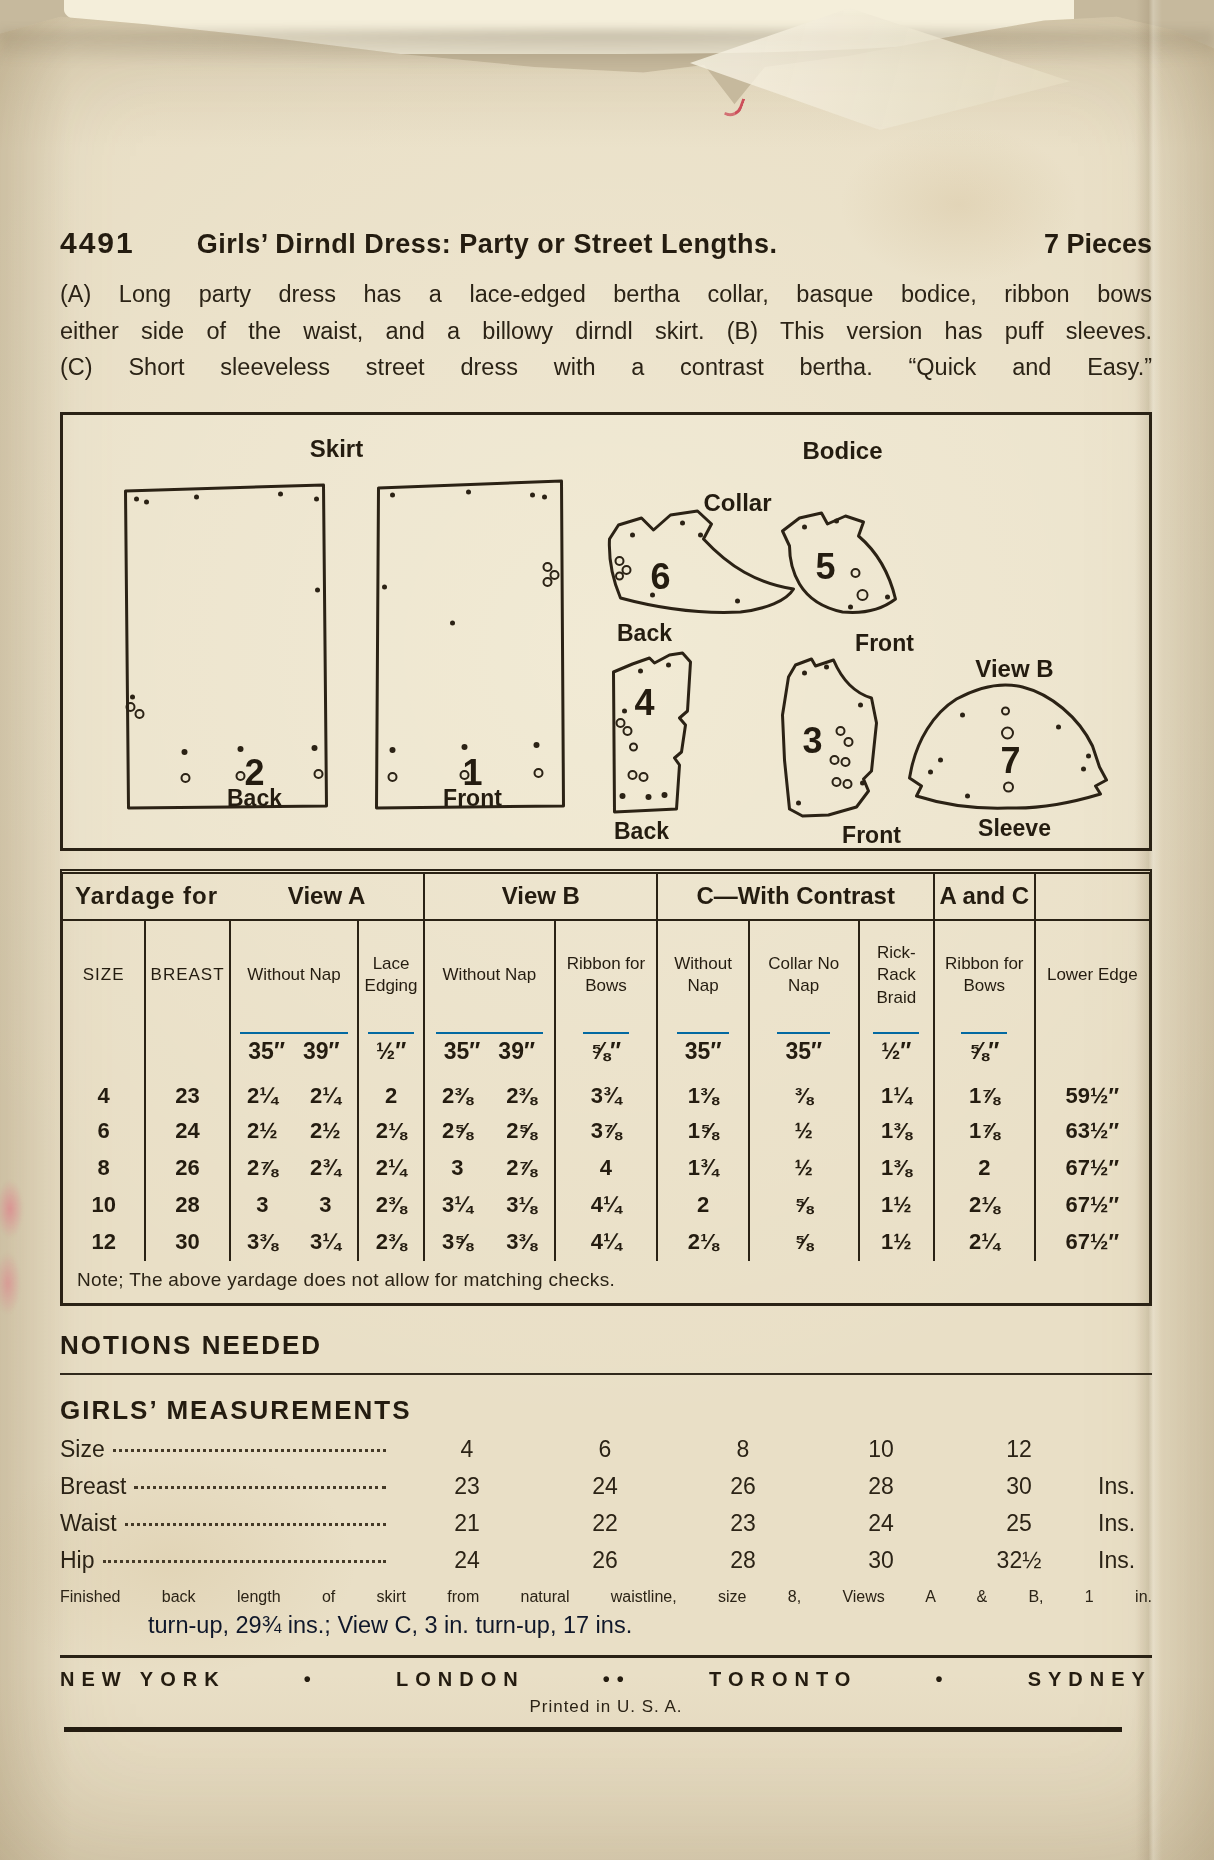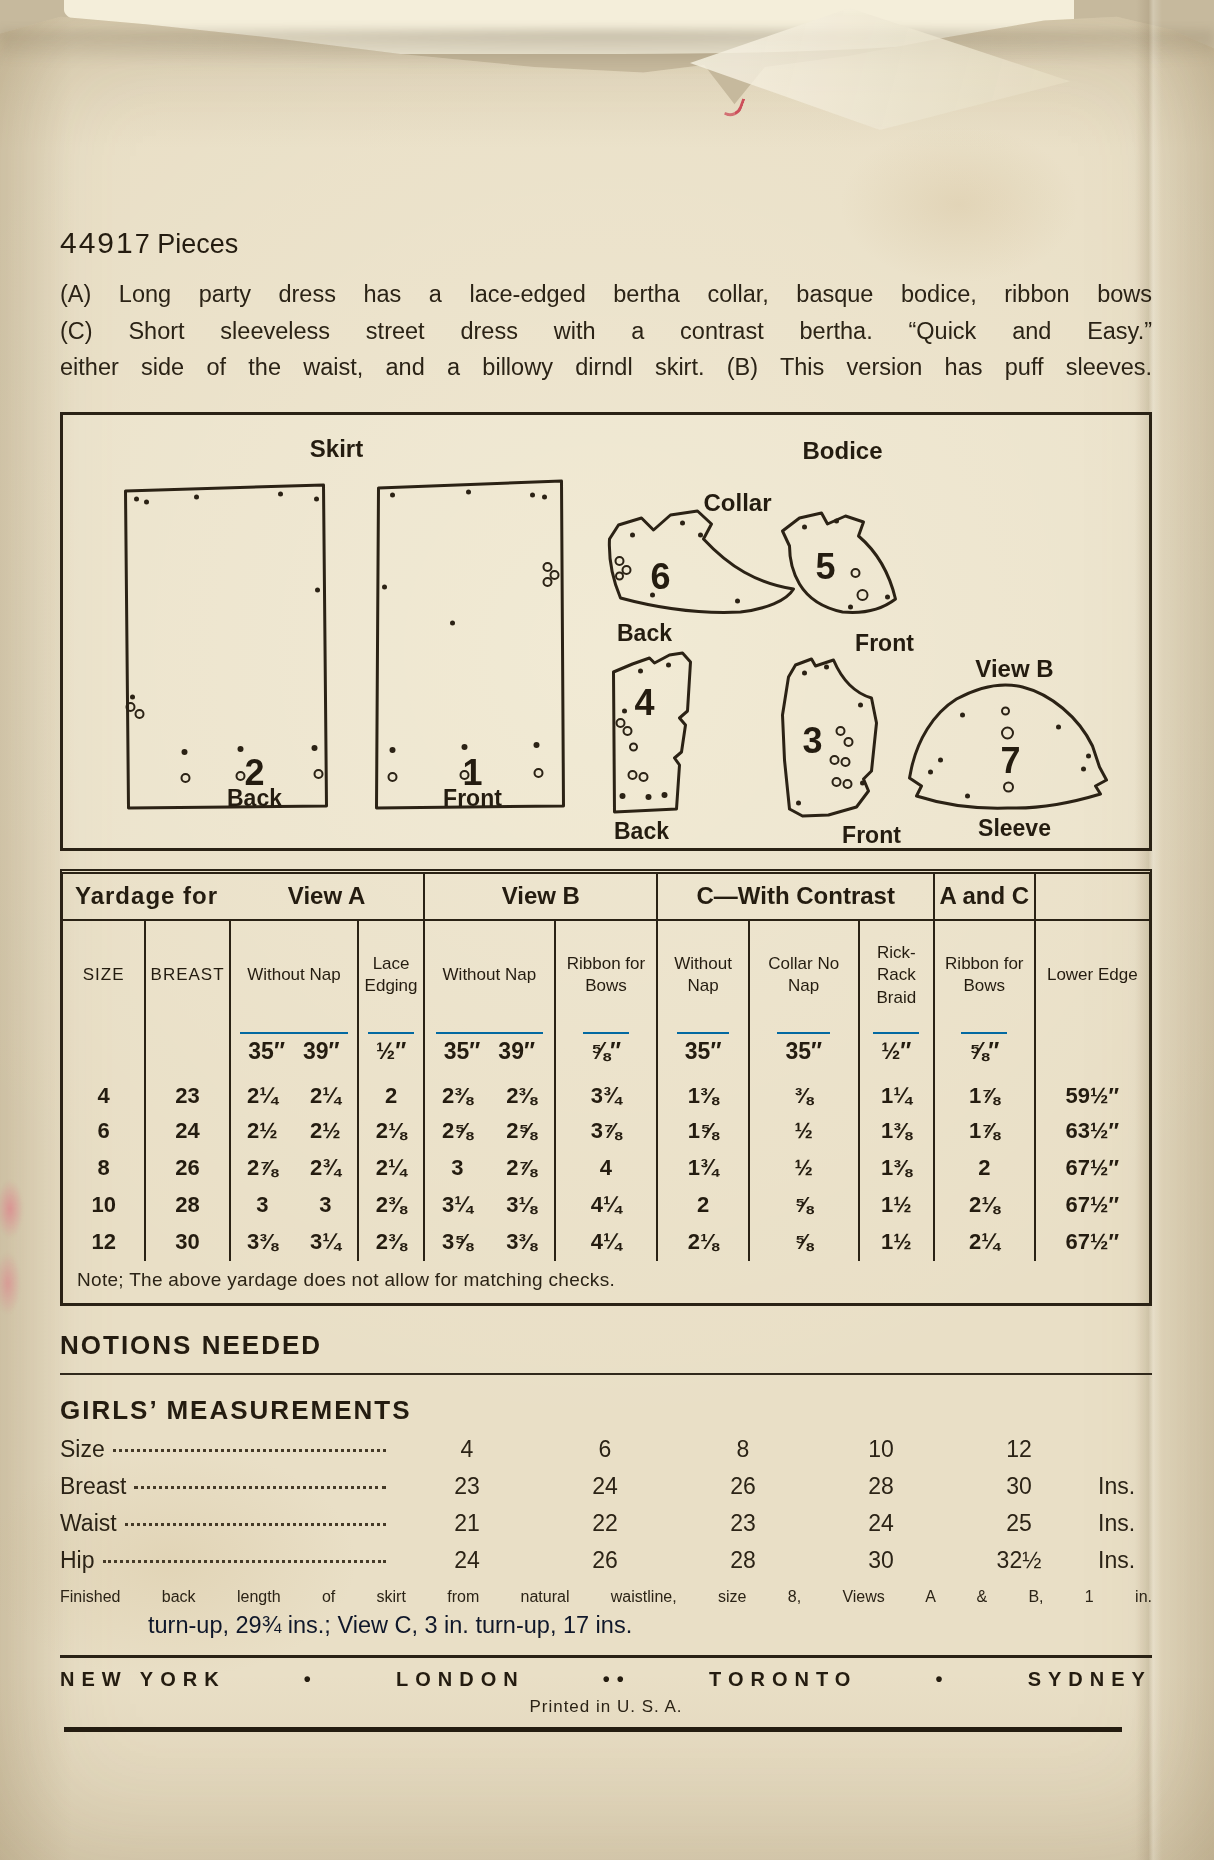--- a/index.html
+++ b/index.html
@@ -57,21 +57,21 @@
       radial-gradient(52% 26% at 50% 20%, rgba(226,108,130,.55), rgba(226,108,130,0) 72%),
       radial-gradient(50% 28% at 44% 68%, rgba(226,108,130,.45), rgba(226,108,130,0) 72%);
     filter:blur(1px);
   }
   .edge-crease{
     position:absolute;top:0;bottom:0;right:52px;width:26px;z-index:2;pointer-events:none;
     background:linear-gradient(90deg, rgba(0,0,0,0), rgba(110,90,60,.15) 48%, rgba(255,255,248,.22) 66%, rgba(0,0,0,0));
   }
   
   .content{position:relative;z-index:3;padding:226px 62px 0 60px;}
-  .masthead{display:flex;align-items:baseline;font-weight:normal;color:var(--ink-strong);}
+  .masthead{display:flex;align-items:baseline;font-weight:bold;color:var(--ink-strong);}
   .pattern-number{font-size:30px;letter-spacing:2px;}
   .doc-title{font-size:27px;margin-left:62px;letter-spacing:.5px;flex:1;}
   .pieces-count{font-size:27px;}
   .desc{margin-top:16px;font-size:23.5px;line-height:1.56;color:#2b2316;}
   .desc-line{text-align:justify;text-align-last:justify;}
   
   .diagram{margin-top:26px;border:3px solid #2a2215;height:439px;background:rgba(255,252,240,.12);}
   .diagram svg{width:100%;height:100%;display:block;}
   .piece{fill:none;stroke:#2b2215;stroke-width:3;stroke-linejoin:round;stroke-linecap:round;}
   .dlabel{font:bold 24px "Liberation Sans",sans-serif;fill:var(--ink-strong);text-anchor:middle;}
@@ -124,27 +124,28 @@
 <div class="top-shadow"></div>
 <div class="fold-tr"></div>
 <div class="red-pencil-mark"></div>
 <div class="pink-stamp-mark"></div>
 <div class="edge-crease"></div>
 
 <div class="content">
 
   <div class="masthead">
     <span class="pattern-number">4491</span>
+    <span class="doc-title">Girls’ Dirndl Dress: Party or Street Lengths.</span>
     <span class="pieces-count">7 Pieces</span>
   </div>
 
   <div class="desc">
     <div class="desc-line">(A) Long party dress has a lace-edged bertha collar, basque bodice, ribbon bows</div>
+    <div class="desc-line">either side of the waist, and a billowy dirndl skirt. (B) This version has puff sleeves.</div>
     <div class="desc-line">(C) Short sleeveless street dress with a contrast bertha. “Quick and Easy.”</div>
-    <div class="desc-line">either side of the waist, and a billowy dirndl skirt. (B) This version has puff sleeves.</div>
   </div>
 
   <div class="diagram">
     <svg viewBox="0 0 1027 433">
 
       <text class="dlabel" x="244" y="42">Skirt</text>
       <text class="dlabel" x="750" y="44">Bodice</text>
       <text class="dlabel" x="645" y="96">Collar</text>
       <text class="dlabel" x="922" y="262">View B</text>
 

